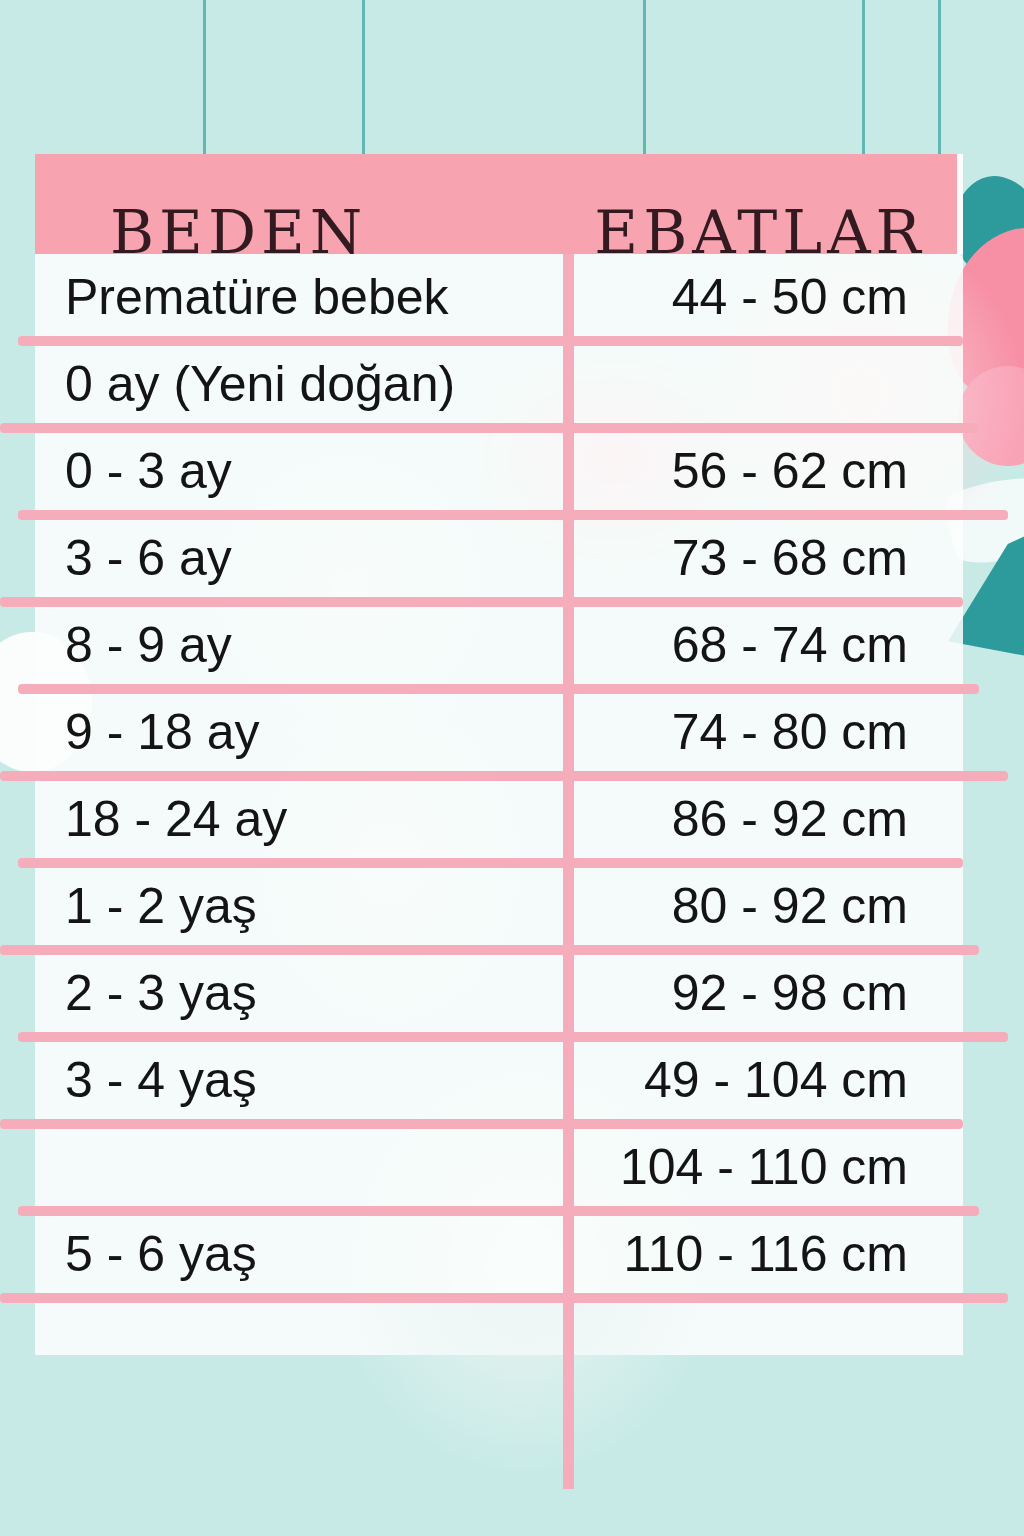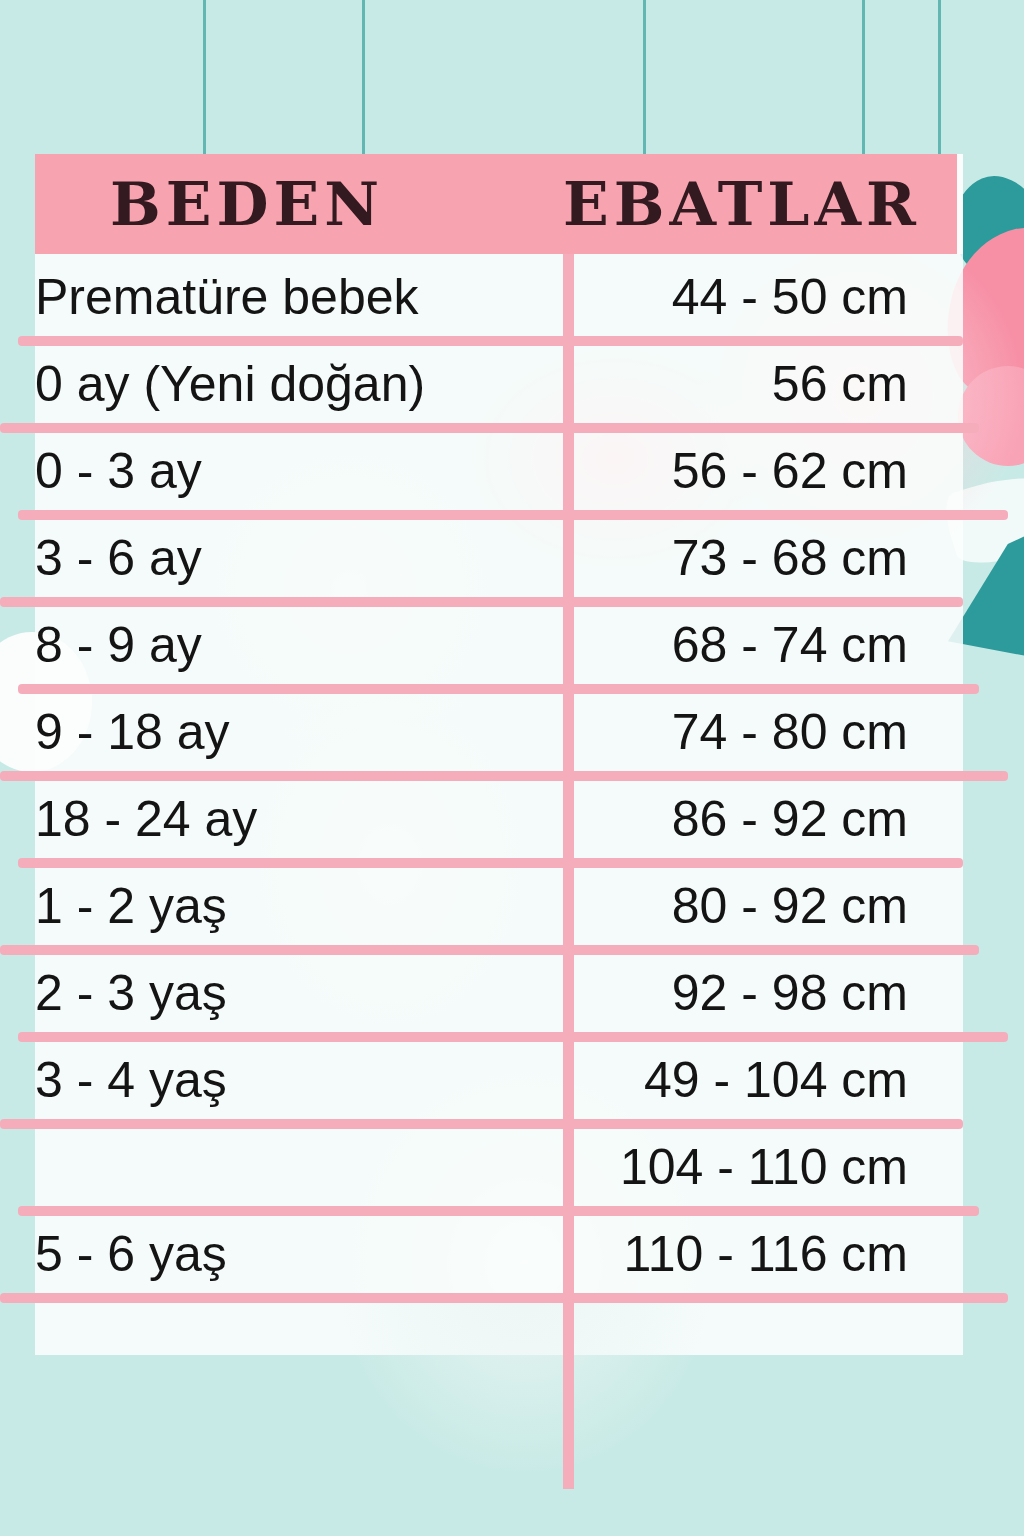--- a/index.html
+++ b/index.html
@@ -24,34 +24,34 @@
   .white-leaf{left:948px;top:478px;width:115px;height:82px;background:#f2faf9;
     border-radius:15% 85% 25% 75% / 60% 40% 70% 30%;transform:rotate(-18deg);}
   .teal-wedge{left:948px;top:518px;width:115px;height:145px;background:#2d9a9c;
     clip-path:polygon(100% 0,100% 100%,0 85%,52% 18%);}
   .white-cloud{left:-28px;top:632px;width:120px;height:140px;background:#fafdfc;border-radius:50%;z-index:1;}
 
   
   .tbl{position:absolute;left:35px;top:154px;width:928px;height:1288px;z-index:2;}
   .thead{position:relative;height:100px;display:flex;background:#f8a4b0;border-right:6px solid #fafdfc;
     box-sizing:border-box;z-index:3;}
-  .th{font-family:"DejaVu Serif", serif;font-weight:700;font-size:60px;line-height:100px;
-    color:#331920;letter-spacing:5px;white-space:nowrap;}
+  .th{font-family:"DejaVu Serif", serif;font-weight:400;font-size:60px;line-height:100px;
+    color:#331920;letter-spacing:5px;white-space:nowrap;margin-top:28px;}
   .th-left{flex:0 0 528px;text-align:left;padding-left:75px;box-sizing:border-box;}
-  .th-right{flex:1;}
+  .th-right{flex:1;text-align:center;}
 
   .tbody{position:relative;z-index:2;}
   .tr{position:relative;height:87px;display:flex;background:rgba(251,254,253,0.86);}
   .tr::after{content:"";position:absolute;bottom:-5px;height:10px;background:#f5adbc;
     left:-17px;right:0;z-index:6;border-radius:4px;}
   .tr:nth-child(even)::after{left:-35px;}
   .tr:nth-child(3n+2)::after{right:-16px;}
   .tr:nth-child(3n)::after{right:-45px;}
   .td{font-size:50px;line-height:87px;color:#141414;white-space:nowrap;}
-  .td-left{flex:0 0 528px;box-sizing:border-box;}
+  .td-left{flex:0 0 528px;padding-left:30px;box-sizing:border-box;}
   .td-right{flex:1;text-align:right;padding-right:55px;}
   .tr-empty{height:57px;}
   .tr-empty::after{display:none;}
 
   .vdiv{position:absolute;left:528px;top:100px;width:11px;height:1235px;background:#f5adbc;z-index:5;}
 
   
   .blob{position:absolute;z-index:1;}
   .bp1{left:430px;top:190px;width:300px;height:230px;
     background:radial-gradient(closest-side,#f8bfcc,rgba(248,191,204,0));}
@@ -93,21 +93,20 @@
   </div>
 
   <div class="tbody" id="tbody">
   <div class="tr">
     <div class="td td-left">Prematüre bebek</div>
     <div class="td td-right">44 - 50 cm</div>
   </div>
 
   <div class="tr">
     <div class="td td-left">0 ay (Yeni doğan)</div>
-    <div class="td td-right">56 cm</div>
   </div>
 
   <div class="tr">
     <div class="td td-left">0 - 3 ay</div>
     <div class="td td-right">56 - 62 cm</div>
   </div>
 
   <div class="tr">
     <div class="td td-left">3 - 6 ay</div>
     <div class="td td-right">73 - 68 cm</div>

